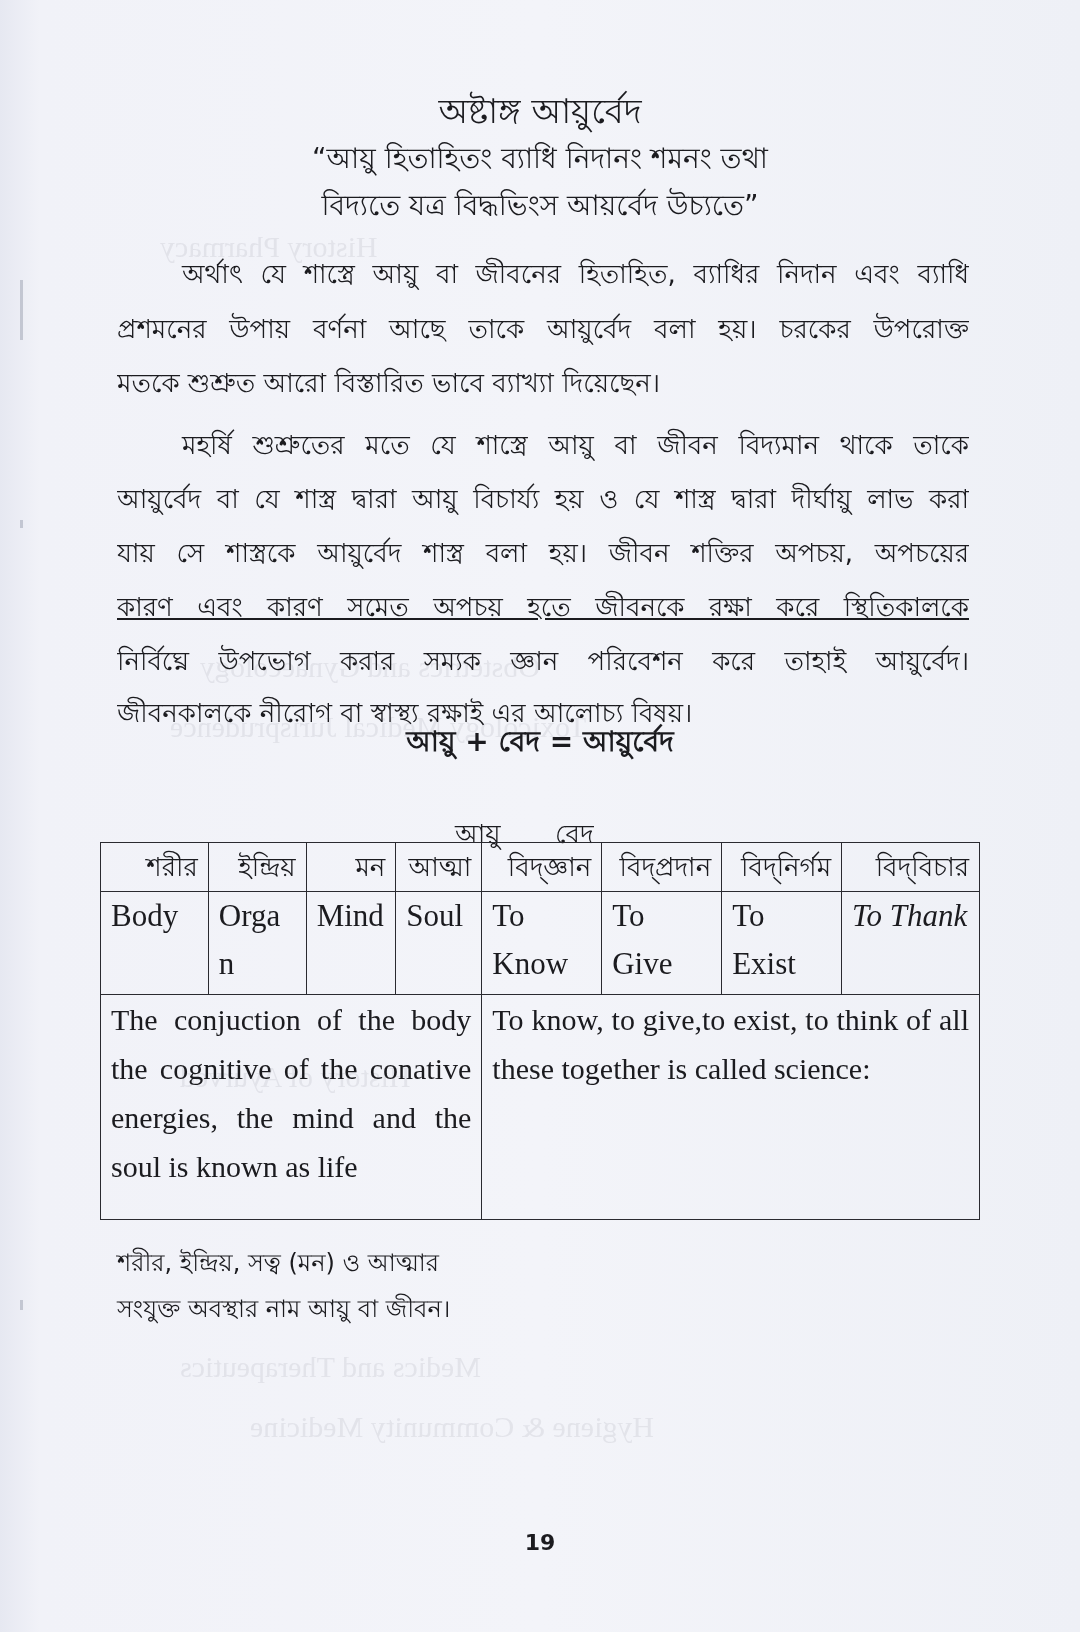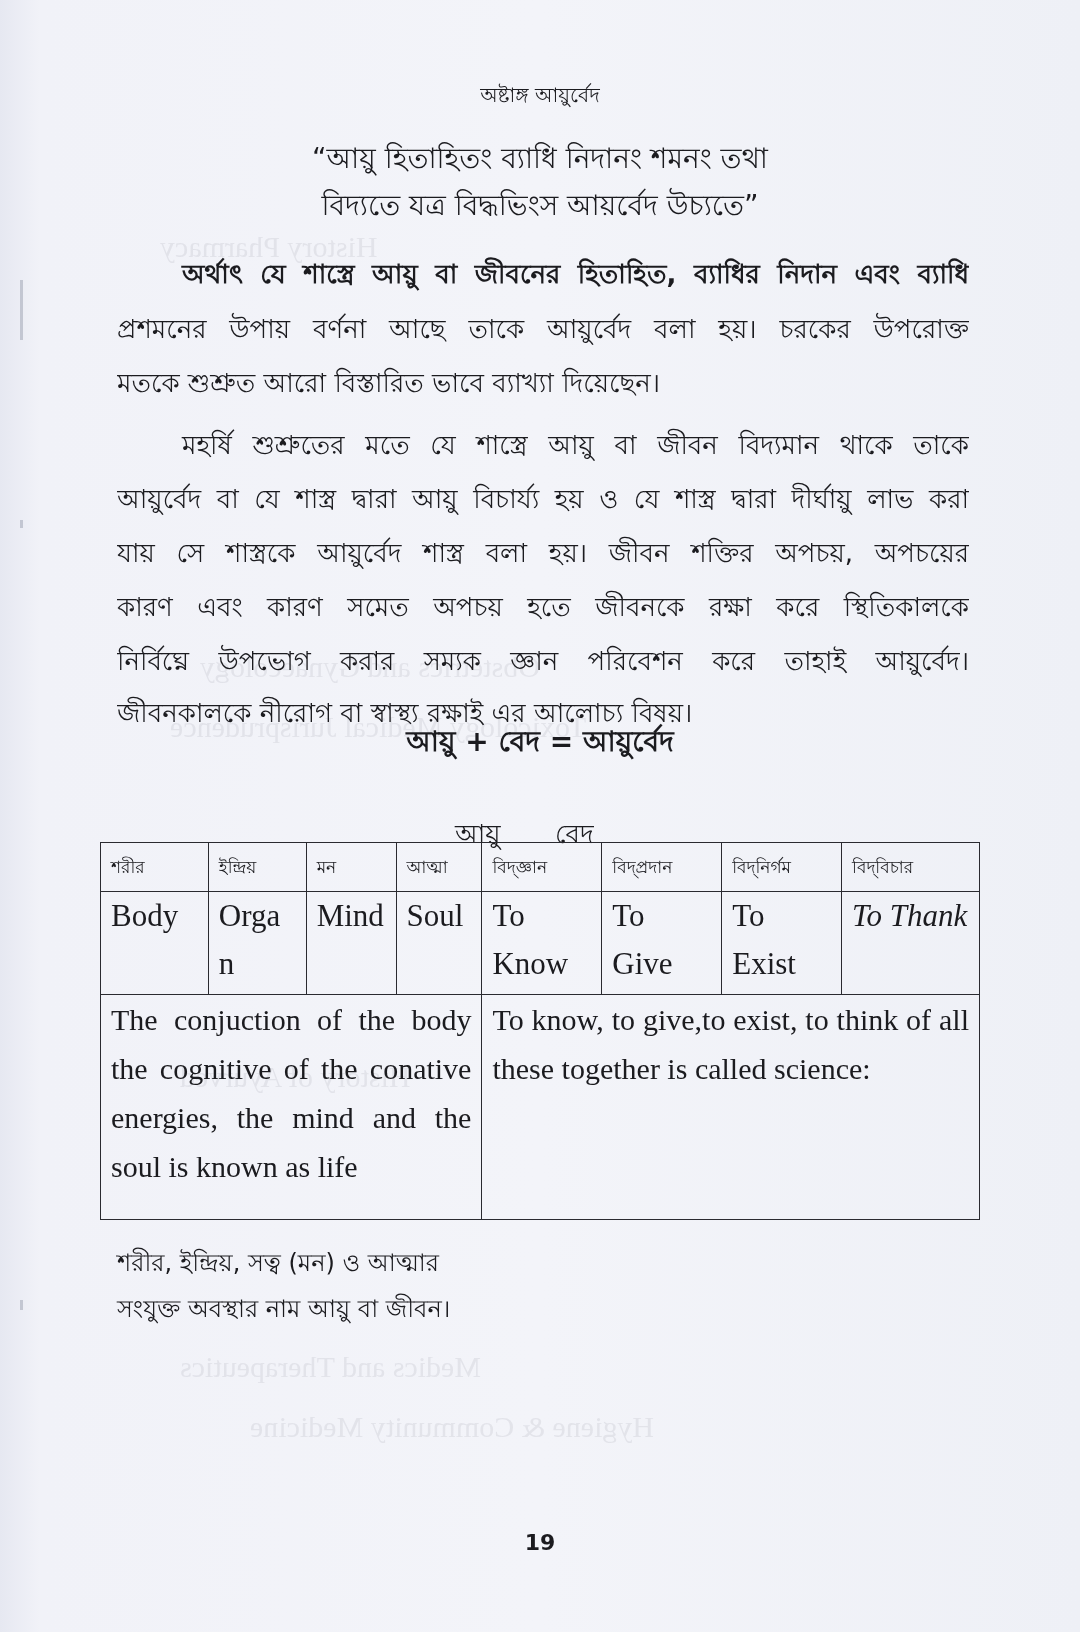--- a/index.html
+++ b/index.html
@@ -51,22 +51,22 @@
       text-align: justify;
       text-align-last: justify;
       white-space: nowrap;
       overflow: hidden;
     }
     .justify-line.last {
       text-align-last: left;
     }
     .indent { padding-left: 65px; box-sizing: border-box; }
     .heading {
-      top: 75px;
-      font-size: 20px;
+      top: 91px;
+      font-size: 34px;
     }
     .shloka1 { top: 139px; font-size: 28px; }
     .shloka2 { top: 186px; font-size: 28px; }
     .formula {
       top: 722px;
       font-size: 28px;
       font-weight: bold;
     }
     .split-label {
       position: absolute;
@@ -82,23 +82,24 @@
       font-family: "Liberation Serif", serif;
     }
     table.meaning td {
       border: 1.5px solid #2a2a30;
       vertical-align: top;
       padding: 0 10px;
     }
     .hdr td {
       height: 48px;
       font-family: "DejaVu Sans", sans-serif;
-      font-size: 17px;
+      font-size: 26px;
       line-height: 48px;
       white-space: nowrap;
+      text-align: right;
     }
     .eng td {
       height: 102px;
       font-size: 31px;
       line-height: 48px;
       padding-top: 2px;
       word-break: break-all;
     }
     .desc td {
       height: 224px;
@@ -154,28 +155,28 @@
 
   <div class="binding-mark" style="top:280px; height:60px;"></div>
   <div class="binding-mark" style="top:520px; height:8px;"></div>
   <div class="binding-mark" style="top:1300px; height:10px;"></div>
 
   <div class="line center bn heading">অষ্টাঙ্গ আয়ুর্বেদ</div>
 
   <div class="line center bn shloka1">“আয়ু হিতাহিতং ব্যাধি নিদানং শমনং তথা</div>
   <div class="line center bn shloka2">বিদ্যতে যত্র বিদ্ধভিংস আয়র্বেদ উচ্যতে”</div>
 
-  <div class="justify-line bn indent" style="top:254px;font-weight:bold;">অর্থাৎ যে শাস্ত্রে আয়ু বা জীবনের হিতাহিত, ব্যাধির নিদান এবং ব্যাধি</div>
+  <div class="justify-line bn indent" style="top:254px;">অর্থাৎ যে শাস্ত্রে আয়ু বা জীবনের হিতাহিত, ব্যাধির নিদান এবং ব্যাধি</div>
   <div class="justify-line bn" style="top:309px;">প্রশমনের উপায় বর্ণনা আছে তাকে আয়ুর্বেদ বলা হয়। চরকের উপরোক্ত</div>
   <div class="justify-line bn last" style="top:363px;">মতকে শুশ্রুত আরো বিস্তারিত ভাবে ব্যাখ্যা দিয়েছেন।</div>
 
   <div class="justify-line bn indent" style="top:425px;">মহর্ষি শুশ্রুতের মতে যে শাস্ত্রে আয়ু বা জীবন বিদ্যমান থাকে তাকে</div>
   <div class="justify-line bn" style="top:479px;">আয়ুর্বেদ বা যে শাস্ত্র দ্বারা আয়ু বিচার্য্য হয় ও যে শাস্ত্র দ্বারা দীর্ঘায়ু লাভ করা</div>
   <div class="justify-line bn" style="top:533px;">যায় সে শাস্ত্রকে আয়ুর্বেদ শাস্ত্র বলা হয়। জীবন শক্তির অপচয়, অপচয়ের</div>
-  <div class="justify-line bn" style="top:587px;">কারণ এবং কারণ সমেত অপচয় হতে জীবনকে রক্ষা করে স্থিতিকালকে</div>
+  <div class="justify-line bn" style="top:587px;text-decoration:underline;">কারণ এবং কারণ সমেত অপচয় হতে জীবনকে রক্ষা করে স্থিতিকালকে</div>
   <div class="justify-line bn" style="top:641px;">নির্বিঘ্নে উপভোগ করার সম্যক জ্ঞান পরিবেশন করে তাহাই আয়ুর্বেদ।</div>
   <div class="justify-line bn last" style="top:693px;">জীবনকালকে নীরোগ বা স্বাস্থ্য রক্ষাই এর আলোচ্য বিষয়।</div>
 
   <div class="line center bn formula">আয়ু + বেদ = আয়ুর্বেদ</div>
 
   <div class="split-label bn" style="left:455px;">আয়ু</div>
   <div class="split-label bn" style="left:555px;">বেদ</div>
 
   <table class="meaning">
     <colgroup>

